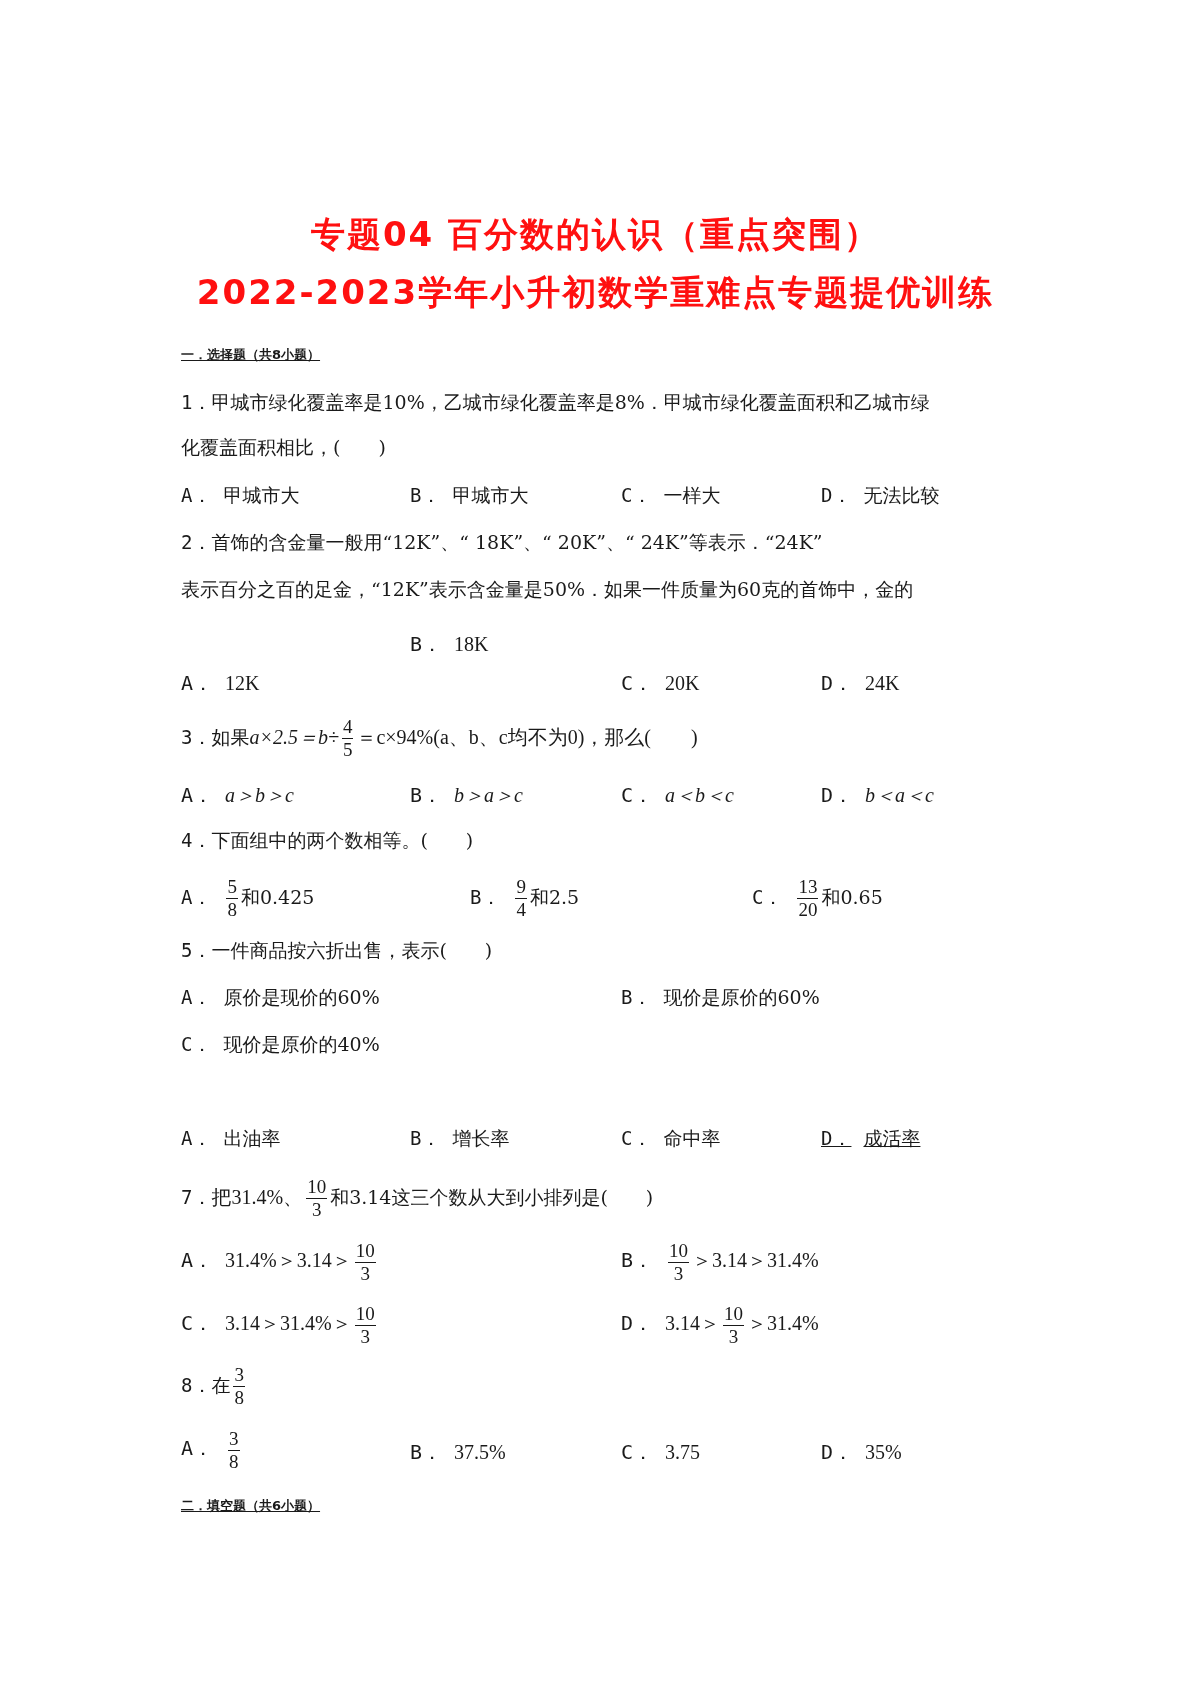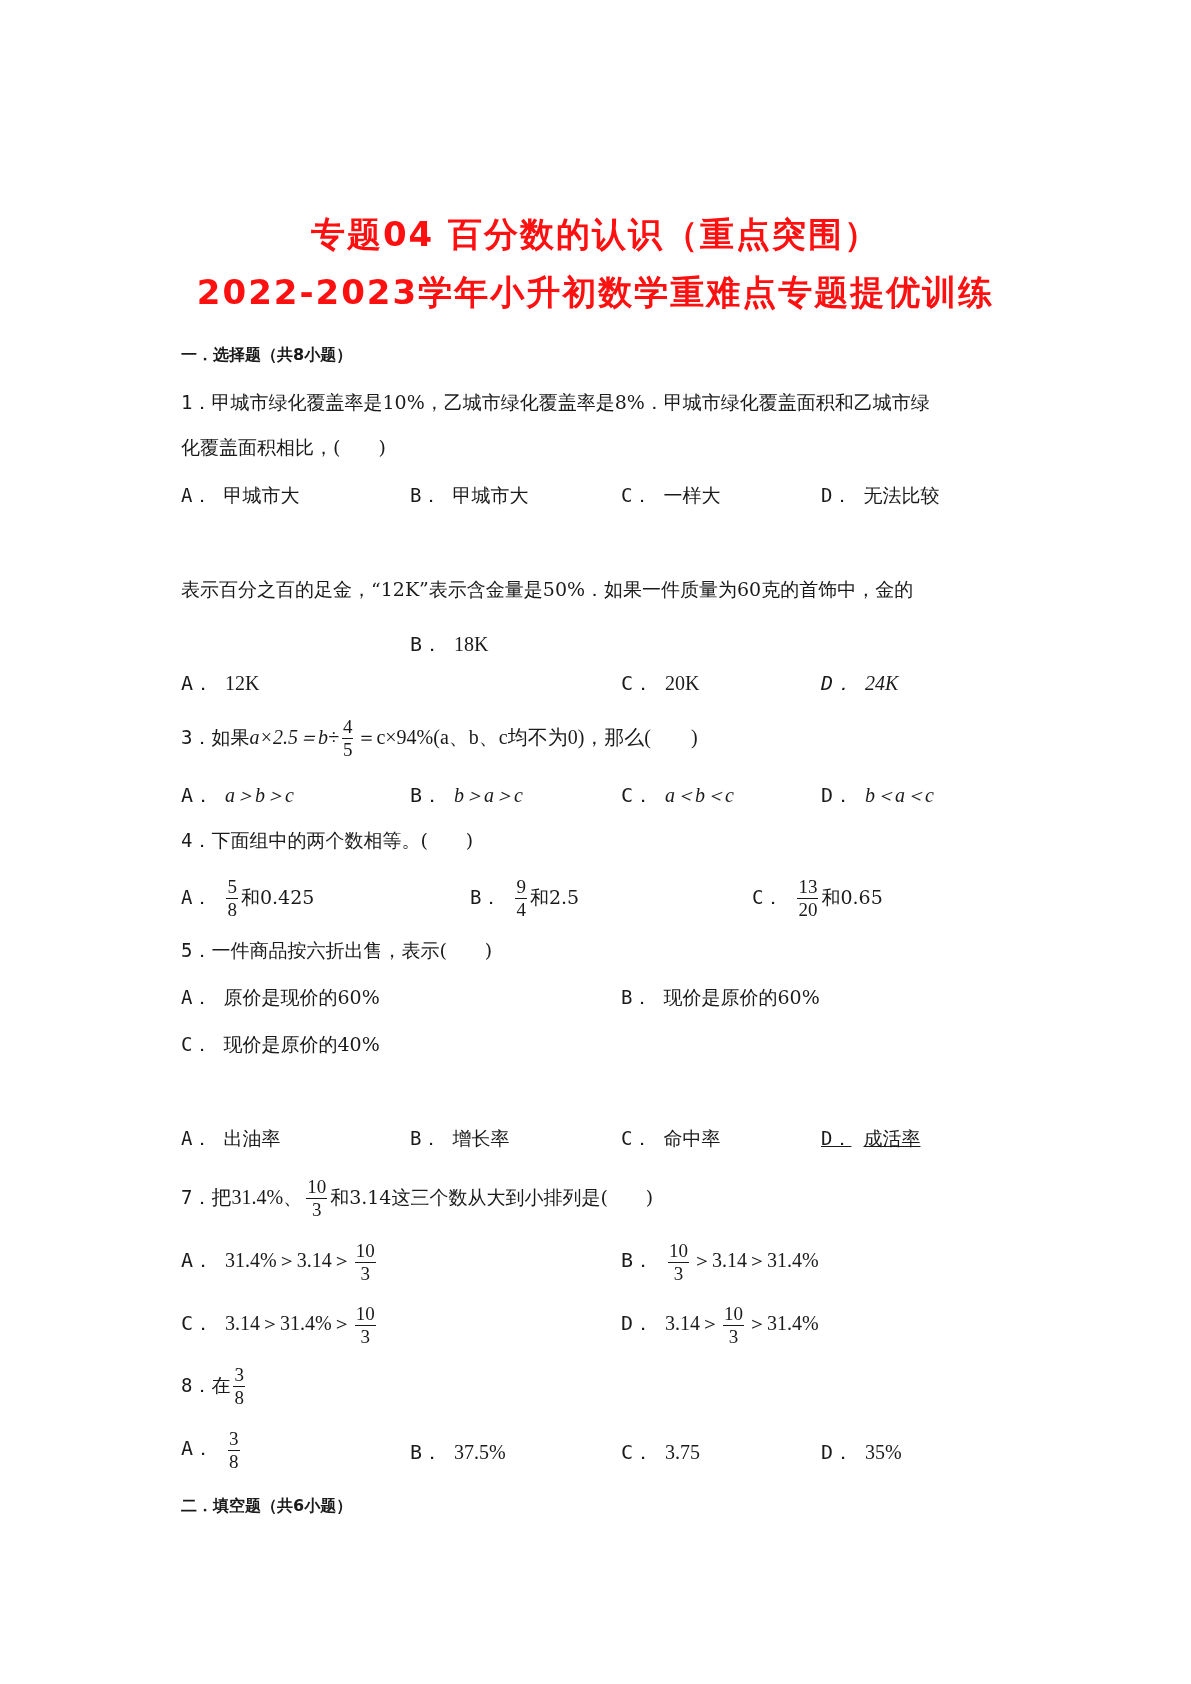--- a/index.html
+++ b/index.html
@@ -13,21 +13,21 @@
     position: absolute; left: 0; width: 1191px; text-align: center;
     color: #ff1010; font-family: "DejaVu Sans", "Liberation Sans", sans-serif;
     font-weight: bold; letter-spacing: 2px;
   }
   .title-1 { top: 212px; font-size: 34px; }
   .title-2 { top: 270px; font-size: 34px; }
   .line {
     position: absolute; left: 181px; font-size: 19px; white-space: nowrap;
     line-height: 24px;
   }
-  .section { font-weight: bold; font-family: "DejaVu Sans", "Liberation Sans", sans-serif; font-size: 16px; }
+  .section { font-weight: bold; font-family: "DejaVu Sans", "Liberation Sans", sans-serif; font-size: 13px; text-decoration: underline; }
   .opt { position: absolute; font-size: 19px; white-space: nowrap; line-height: 24px; }
   .lbl { font-family: "DejaVu Sans Mono", "Liberation Mono", monospace; margin-right: 12px; }
   .num { font-family: "DejaVu Sans Mono", "Liberation Mono", monospace; }
   .m { font-family: "Liberation Serif", "DejaVu Serif", serif; font-size: 20px; }
   .i { font-style: italic; }
   .frac {
     display: inline-flex; flex-direction: column; align-items: center;
     vertical-align: middle; font-family: "Liberation Serif", "DejaVu Serif", serif;
     font-size: 19px; line-height: 22px; margin: 0 3px;
   }
@@ -46,25 +46,28 @@
 
   <div class="line" style="top:390px;">
     <span class="num">1．</span><span>甲城市绿化覆盖率是10%，乙城市绿化覆盖率是8%．甲城市绿化覆盖面积和乙城市绿</span>
   </div>
   <div class="line" style="top:435px;">化覆盖面积相比，(　　)</div>
   <div class="opt" style="left:181px; top:483px;"><span class="lbl">A．</span><span>甲城市大</span></div>
   <div class="opt" style="left:410px; top:483px;"><span class="lbl">B．</span><span>甲城市大</span></div>
   <div class="opt" style="left:621px; top:483px;"><span class="lbl">C．</span><span>一样大</span></div>
   <div class="opt" style="left:821px; top:483px;"><span class="lbl">D．</span><span>无法比较</span></div>
 
+  <div class="line" style="top:530px;">
+    <span class="num">2．</span><span>首饰的含金量一般用“12K”、“ 18K”、“ 20K”、“ 24K”等表示．“24K”</span>
+  </div>
   <div class="line" style="top:577px;">表示百分之百的足金，“12K”表示含金量是50%．如果一件质量为60克的首饰中，金的</div>
   <div class="opt m" style="left:181px; top:671px;"><span class="lbl">A．</span><span>12K</span></div>
   <div class="opt m" style="left:410px; top:632px;"><span class="lbl">B．</span><span>18K</span></div>
   <div class="opt m" style="left:621px; top:671px;"><span class="lbl">C．</span><span>20K</span></div>
-  <div class="opt m" style="left:821px; top:671px;font-style:italic;"><span class="lbl">D．</span><span>24K</span></div>
+  <div class="opt m" style="left:821px; top:671px;"><span class="lbl">D．</span><span>24K</span></div>
 
   <div class="line" style="top:716px;">
     <span class="num">3．</span><span>如果</span><span class="m i">a×2.5＝b÷</span><span class="frac">
         <span class="n">4</span>
         <span class="d">5</span>
       </span><span class="m">＝c×94%(a、b、c均不为0)，那么(　　)</span>
   </div>
   <div class="opt m i" style="left:181px; top:783px;"><span class="lbl" style="font-style:normal">A．</span><span>a＞b＞c</span></div>
   <div class="opt m i" style="left:410px; top:783px;"><span class="lbl" style="font-style:normal">B．</span><span>b＞a＞c</span></div>
   <div class="opt m i" style="left:621px; top:783px;"><span class="lbl" style="font-style:normal">C．</span><span>a＜b＜c</span></div>

